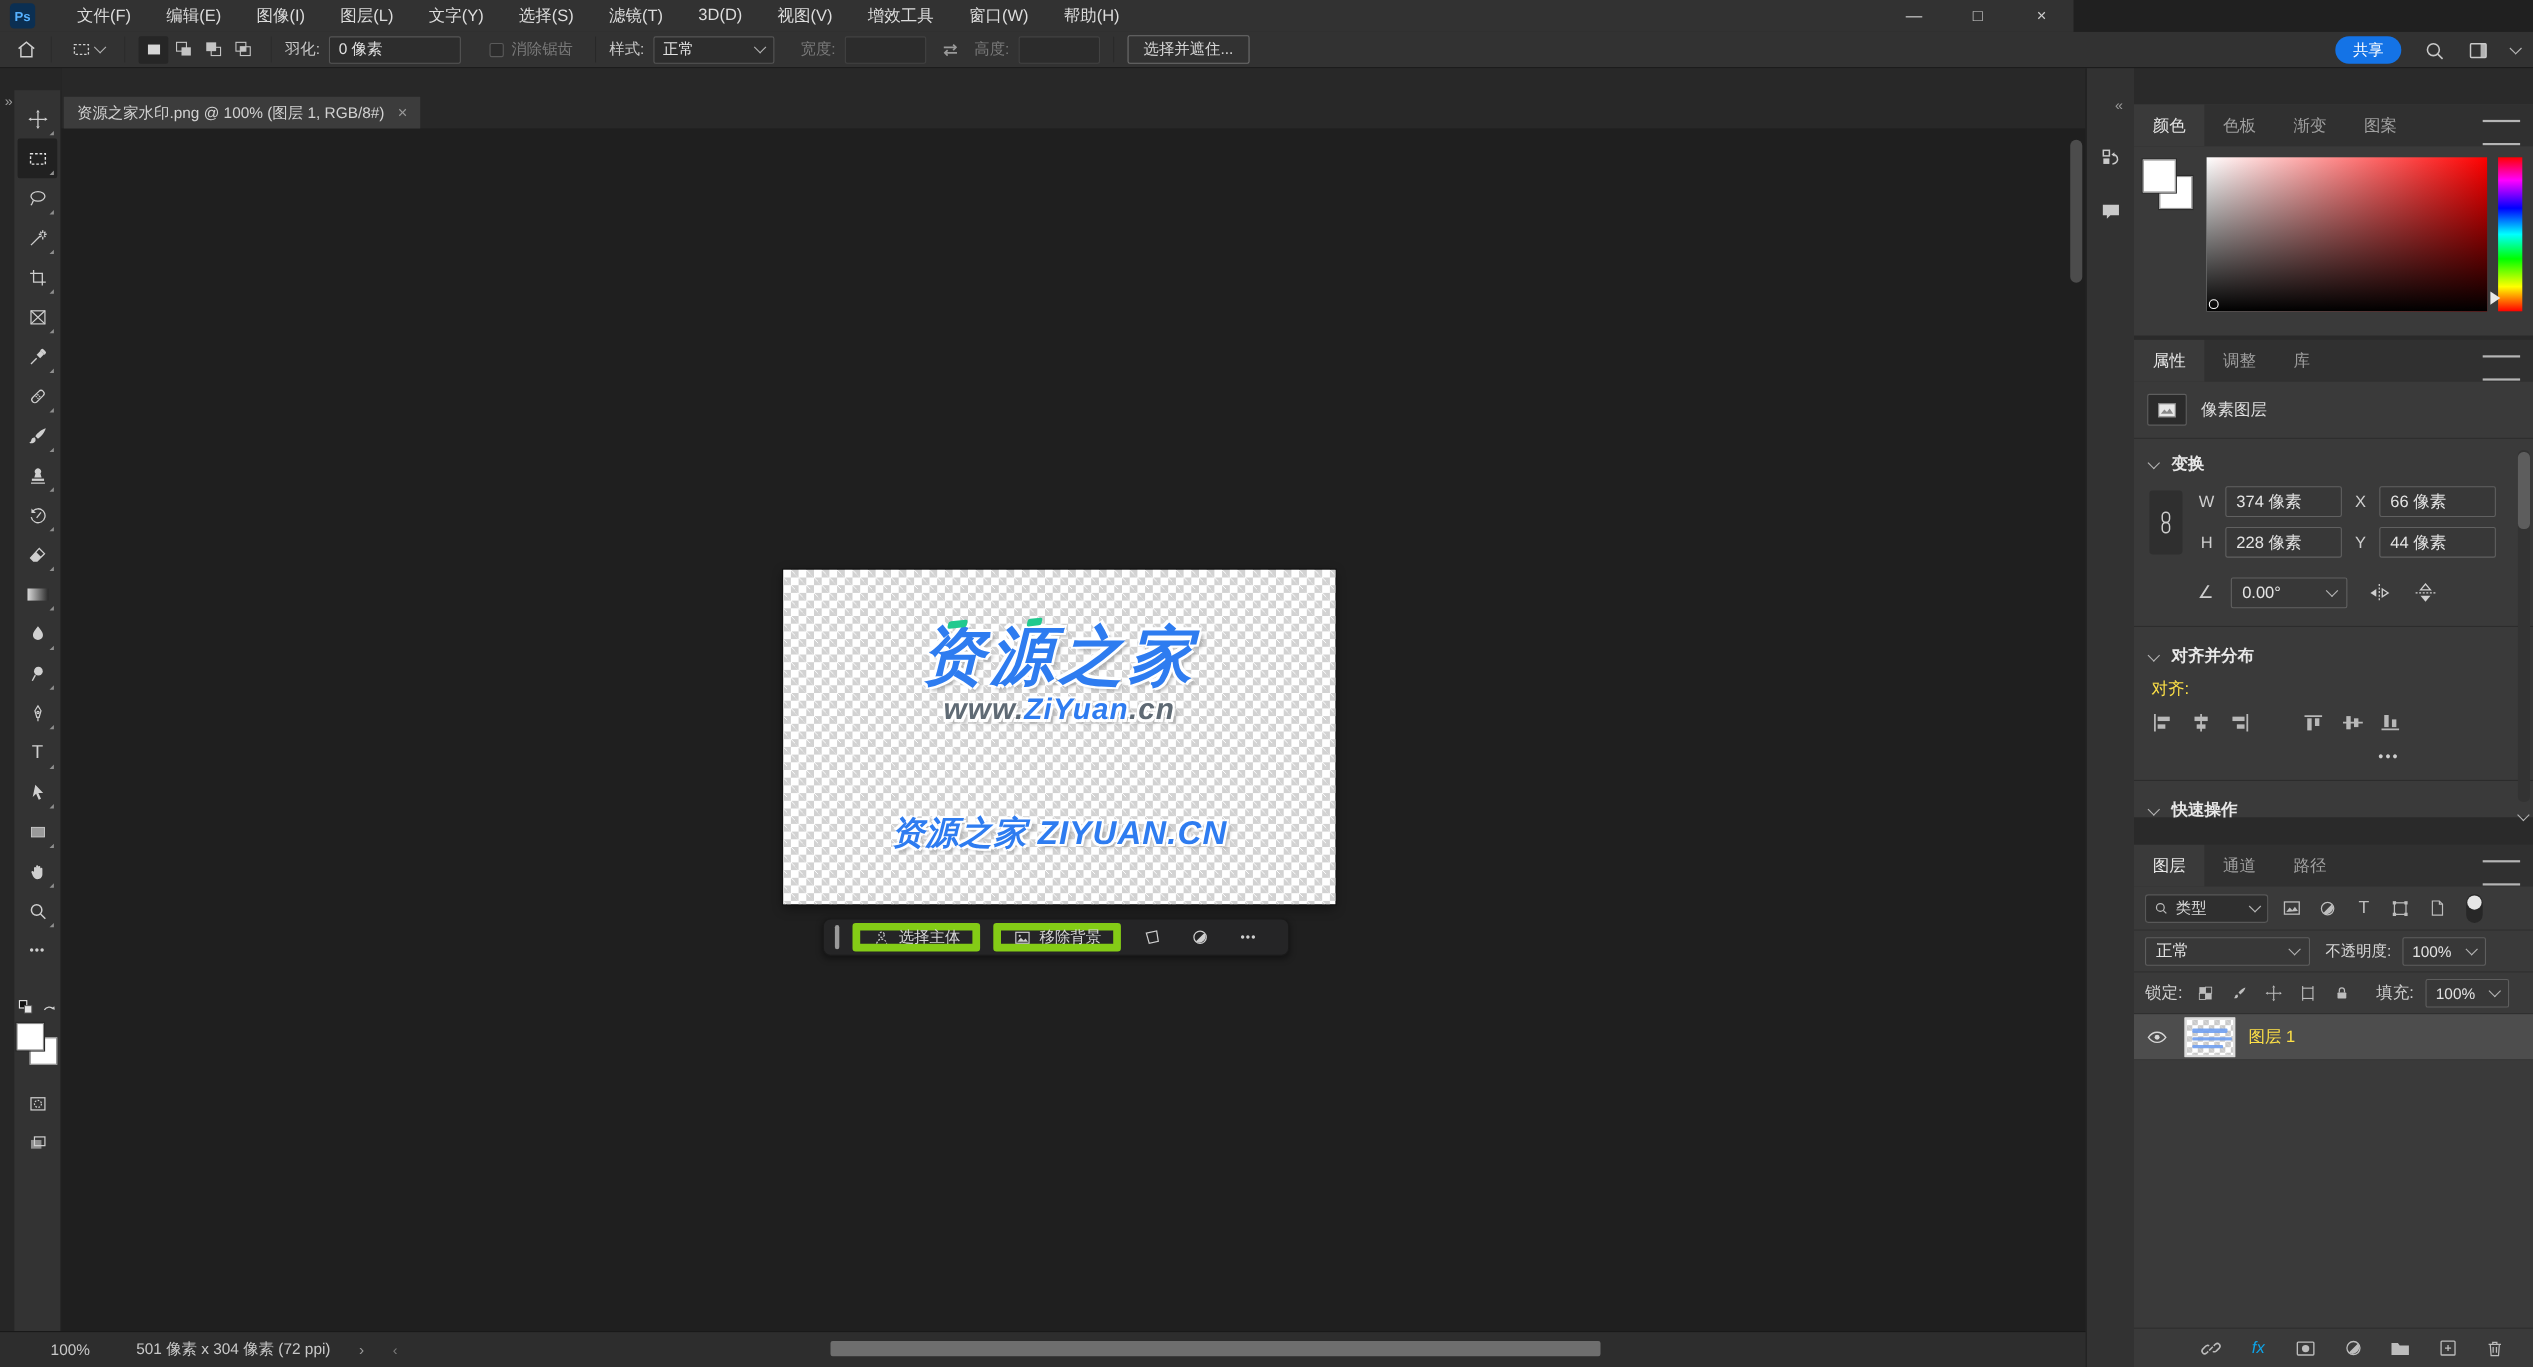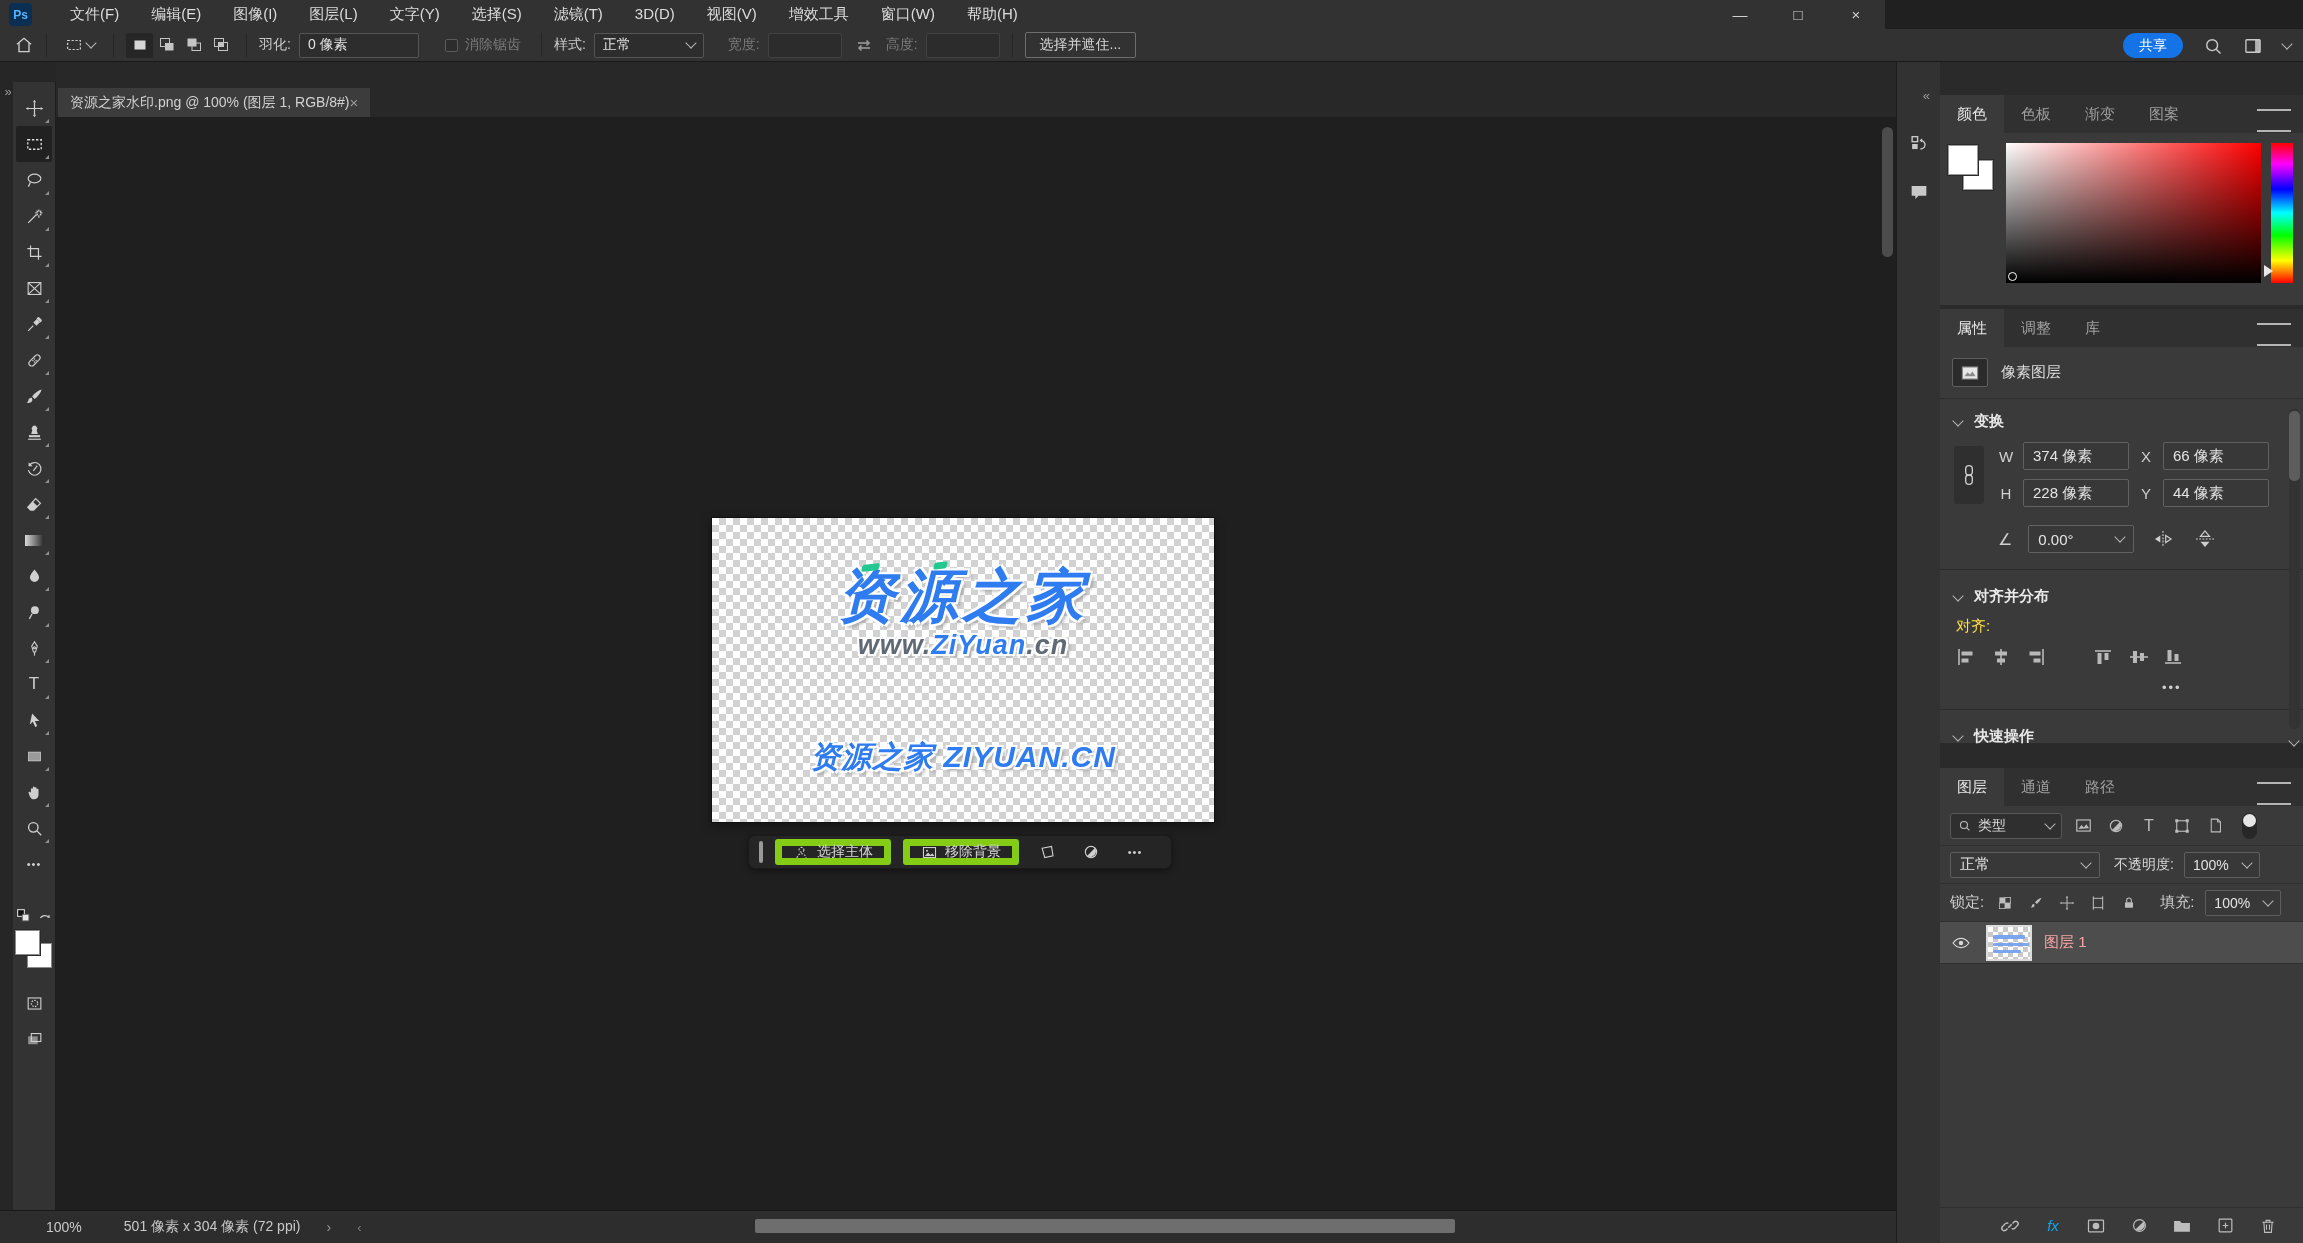--- a/index.html
+++ b/index.html
@@ -47,21 +47,21 @@
   .gradfill { width:19px; height:11px; background:linear-gradient(90deg,#d9d9d9,#2a2a2a); }
   .ttext { font-size:17px; color:#cfcfcf; font-weight:500; }
   .dots { color:#cfcfcf; font-size:11px; letter-spacing:1px; }
   #fgbg { position:relative; width:40px; height:42px; margin-top:6px; }
   #fgbg .sw { position:absolute; width:25px; height:25px; background:#fff; border:1px solid #8a8a8a; }
   #fgbg .fg { left:1px; top:1px; z-index:2; outline:1px solid #2a2a2a; }
   #fgbg .bg { left:13px; top:14px; z-index:1; }
 
   
   #tabstrip { left:56px; top:62px; width:1840px; height:55px; background:#282828; display:flex; align-items:flex-end; }
-  .doctab { height:29px; margin-left:2px; background:#3c3c3c; display:flex; align-items:center; padding:0 12px; font-size:14px; color:#d2d2d2; }
+  .doctab { height:29px; margin-left:2px; background:#3c3c3c; display:flex; align-items:center; padding:0 12px; font-size:14px; color:#d2d2d2; gap:12px; }
   .doctab .x { color:#9a9a9a; font-size:15px; }
   #canvasarea { left:56px; top:117px; width:1840px; height:1093px; background:#1f1f1f; }
   #canvas { position:absolute; left:656px; top:401px; width:502px; height:304px;
     background-color:#fff;
     background-image:linear-gradient(45deg,#d2d2d2 25%,transparent 25%,transparent 75%,#d2d2d2 75%),linear-gradient(45deg,#d2d2d2 25%,transparent 25%,transparent 75%,#d2d2d2 75%);
     background-position:0 0,7px 7px; background-size:14px 14px;
     box-shadow:0 0 0 1px #101010, 0 3px 10px rgba(0,0,0,.45); }
   .wm { position:absolute; width:100%; text-align:center; font-style:italic; font-weight:bold; color:#2e7cf0;
     text-shadow:-2px -2px 0 #fff,2px -2px 0 #fff,-2px 2px 0 #fff,2px 2px 0 #fff,4px 4px 3px rgba(140,140,140,.55); }
   #wm1 { top:40px; font-size:58px; letter-spacing:5px; }
@@ -143,21 +143,21 @@
   .blend-dd { width:150px; height:26px; background:#383838; border:1px solid #5e5e5e; border-radius:2px; display:flex; align-items:center; justify-content:space-between; padding:0 9px; color:#e2e2e2; font-size:15px; }
   .small-dd { width:76px; height:26px; background:#383838; border:1px solid #5e5e5e; border-radius:2px; display:flex; align-items:center; justify-content:space-between; padding:0 8px; color:#e2e2e2; font-size:14px; }
   #lockrow { height:38px; gap:11px; font-size:15px; color:#cfcfcf; }
   .lic { width:20px; height:20px; display:flex; align-items:center; justify-content:center; }
   #layerrow { height:42px; background:#4d4d4d; display:flex; align-items:center; gap:12px; padding:0 8px; border-bottom:1px solid #2f2f2f; }
   .eyebox { width:26px; height:26px; display:flex; align-items:center; justify-content:center; }
   .lthumb { width:46px; height:36px; border:2px solid #dcdcdc; background-color:#fff;
     background-image:linear-gradient(45deg,#c9c9c9 25%,transparent 25%,transparent 75%,#c9c9c9 75%),linear-gradient(45deg,#c9c9c9 25%,transparent 25%,transparent 75%,#c9c9c9 75%);
     background-position:0 0,5px 5px; background-size:10px 10px; position:relative; }
   .lthumb i { position:absolute; left:5px; background:#6f9ef0; border-radius:1px; opacity:.9; }
-  #layername { font-size:15px; color:#fca5a5; }
+  #layername { font-size:15px; color:#fde047; }
   #layersfill { flex:1; background:#3a3a3a; }
   #layersbottom { height:36px; border-top:1px solid #2f2f2f; display:flex; align-items:center; justify-content:flex-end; gap:17px; padding:0 22px 0 0; }
   .bic { width:26px; height:24px; display:flex; align-items:center; justify-content:center; color:#bdbdbd; }
   .fxtext { font-size:15px; font-style:italic; color:#0ea5e9; }
 
   
   #statusbar { left:0; top:1210px; width:1896px; height:33px; background:#2d2d2d; border-top:1px solid #191919; display:flex; align-items:center; color:#c9c9c9; font-size:14px; }
   #statusbar .zoomv { margin-left:46px; }
   #statusbar .docv { margin-left:42px; }
   #statusbar .fly { margin-left:26px; color:#9a9a9a; }

